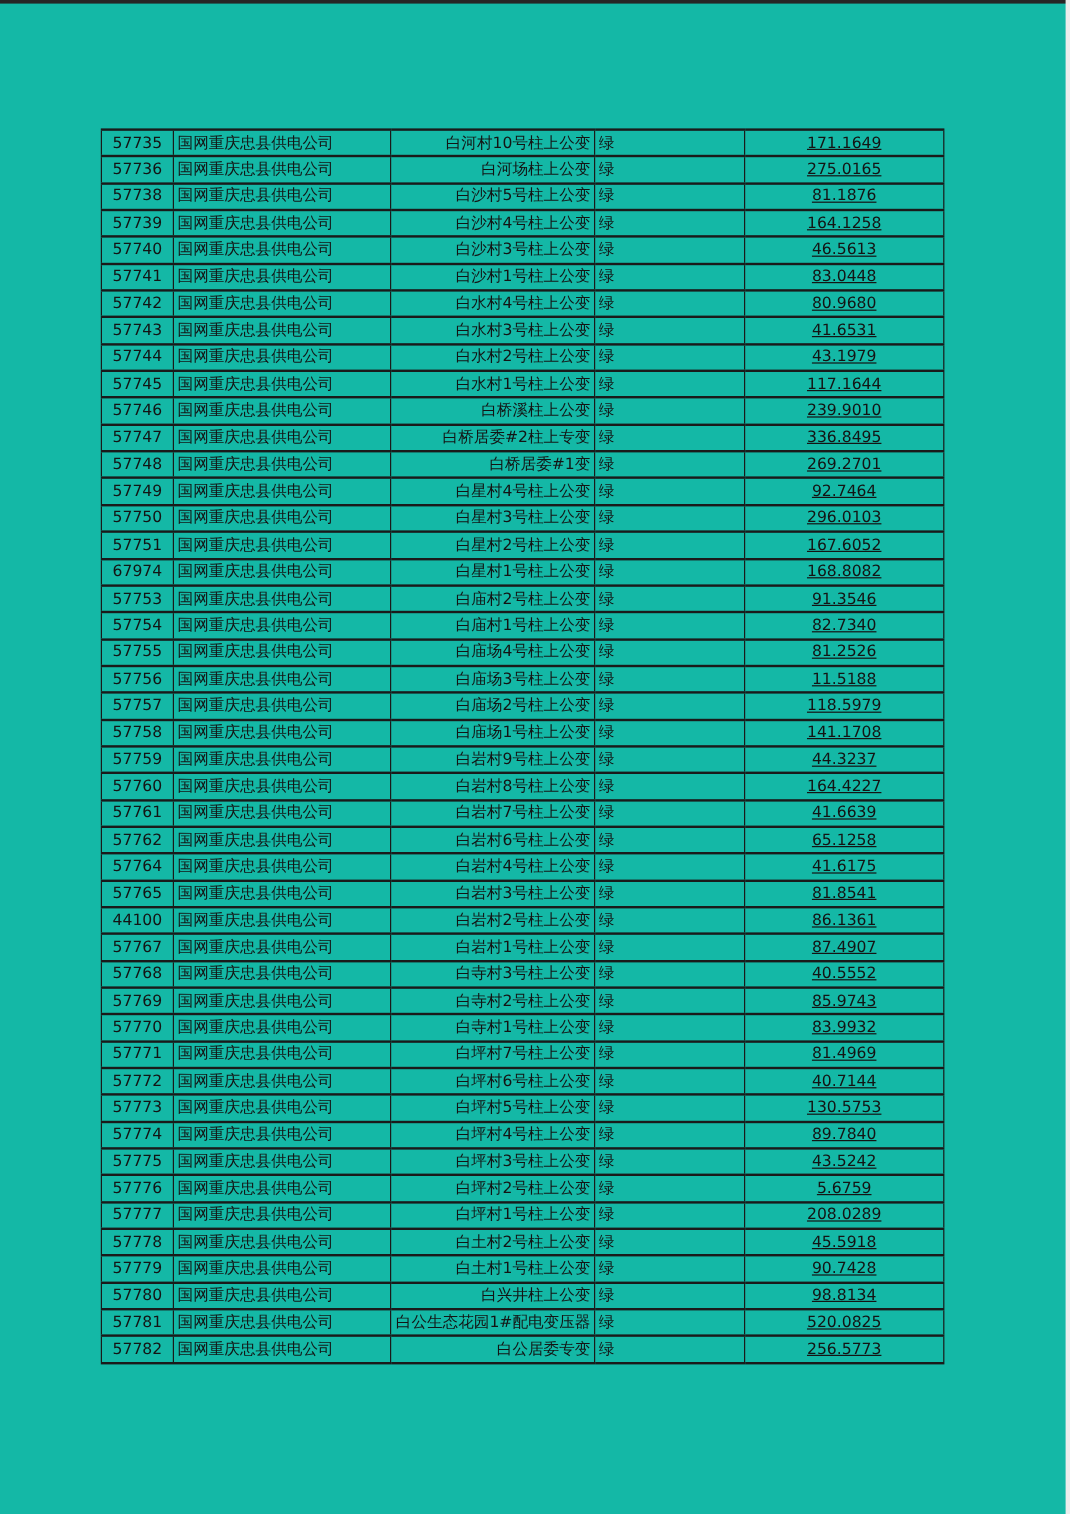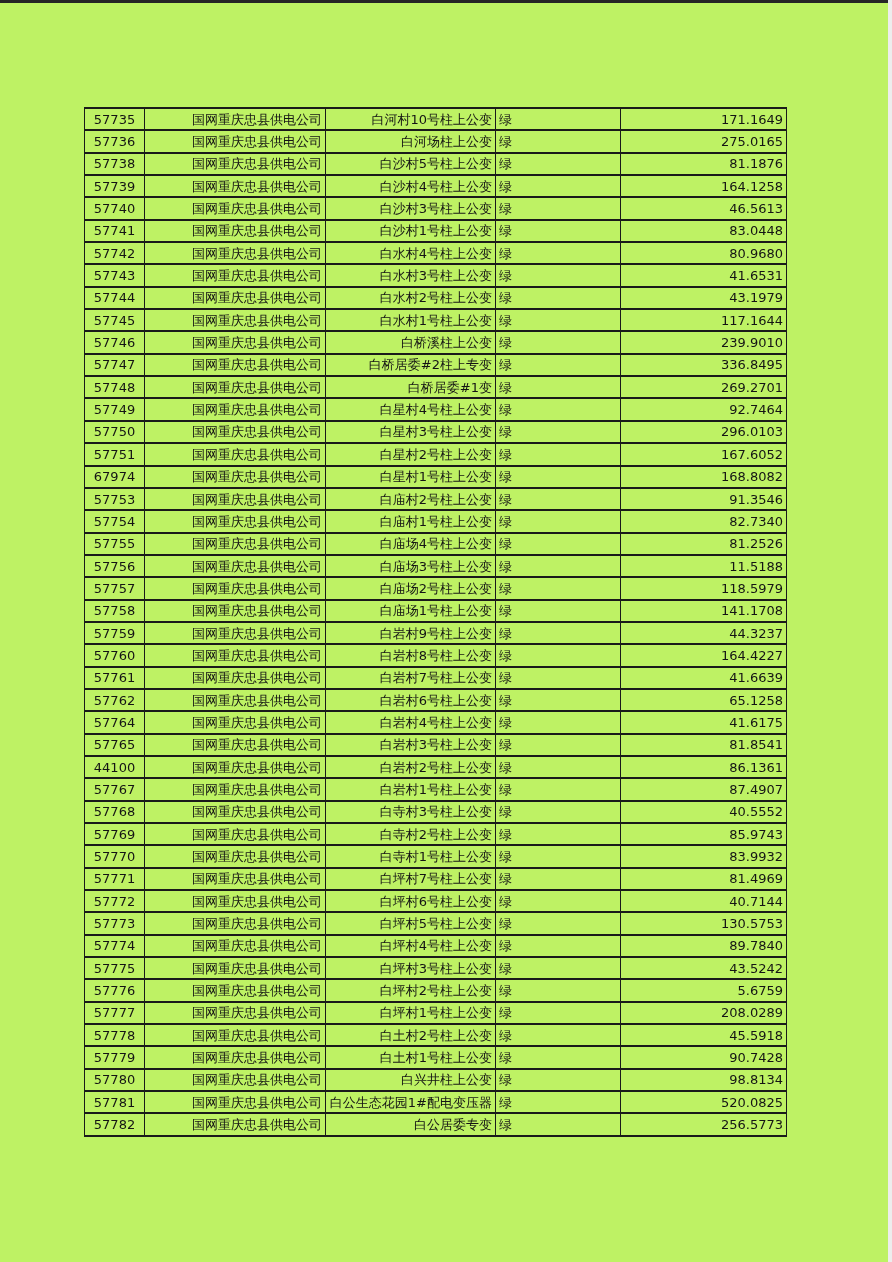--- a/index.html
+++ b/index.html
@@ -5,21 +5,21 @@
   html, body {
     margin: 0;
     padding: 0;
     background: #ffffff;
     font-family: "DejaVu Sans", "Liberation Sans", sans-serif;
   }
   .page {
     position: relative;
     width: 892px;
     height: 1262px;
-    background: #bef264;
+    background: #14b8a6;
     overflow: hidden;
   }
   .top-line {
     position: absolute;
     top: 0;
     left: 0;
     width: 892px;
     height: 3px;
     background: #262626;
   }
@@ -47,24 +47,24 @@
     border-right: 1px solid #1a1a1a;
     border-top: 2px solid #1a1a1a;
     border-bottom: 2px solid #1a1a1a;
     padding: 0 3px;
     white-space: nowrap;
     overflow: hidden;
     line-height: 1;
     vertical-align: middle;
   }
   td.c-id     { text-align: center; padding: 0; }
-  td.c-company{ text-align: right; }
+  td.c-company{ text-align: left; }
   td.c-name   { text-align: right; }
   td.c-status { text-align: left; }
-  td.c-value  { text-align: right; font-family: "DejaVu Sans", sans-serif; }
+  td.c-value  { text-align: center; font-family: "DejaVu Sans", sans-serif; text-decoration: underline; }
 </style>
 </head>
 <body>
 
 <div class="page">
   <div class="top-line"></div>
   <div class="right-edge"></div>
 
   <table class="data-table">
     <colgroup>

